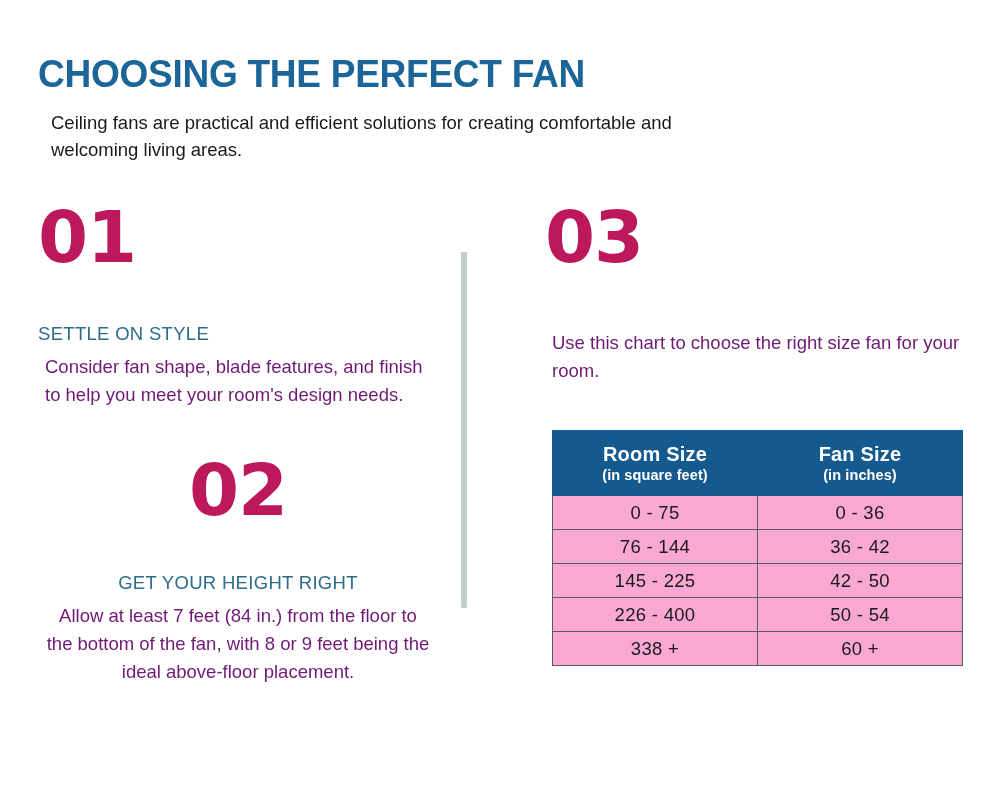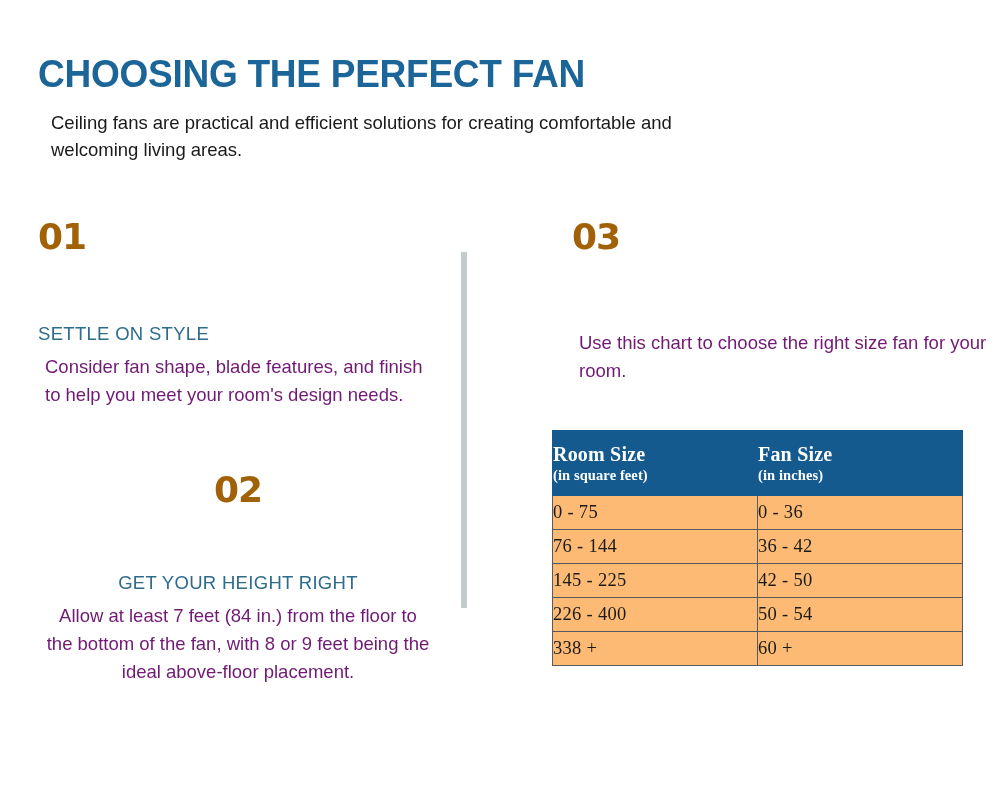--- a/index.html
+++ b/index.html
@@ -51,42 +51,42 @@
 
   
   .col-left {
     position: absolute;
     left: 38px;
     top: 208px;
     width: 400px;
   }
   .col-right {
     position: absolute;
-    left: 572px;
+    left: 545px;
     top: 208px;
     width: 425px;
   }
 
   .divider {
     position: absolute;
     left: 461px;
     top: 252px;
     width: 6px;
     height: 356px;
     background: #c3cccc;
     border-radius: 1px;
   }
 
   
   .step-num {
     font-family: "DejaVu Sans", sans-serif;
-    font-size: 36px;
+    font-size: 72px;
     line-height: 58px;
     font-weight: bold;
-    color: #a16207;
+    color: #be185d;
     letter-spacing: -1px;
     margin: 0;
   }
   .step-head {
     font-size: 18.5px;
     line-height: 24px;
     color: #2d6c8a;
     letter-spacing: 0.3px;
     margin: 0 0 4px 0;
     text-transform: uppercase;
@@ -112,23 +112,22 @@
   }
   table.size-table {
     width: 411px;
     border-collapse: collapse;
     table-layout: fixed;
     font-size: 18px;
   }
   table.size-table th,
   table.size-table td {
     border: 1px solid #555b5e;
-    text-align: left;
+    text-align: center;
     padding: 0;
-    font-family: Liberation Serif, serif;
   }
   table.size-table thead th {
     background: #145a8f;
     border-color: #145a8f;
     color: #ffffff;
     height: 56px;
     vertical-align: middle;
     padding: 4px 0;
   }
   .th-main {
@@ -143,21 +142,21 @@
     font-size: 14.5px;
     font-weight: bold;
     line-height: 18px;
     letter-spacing: 0.1px;
   }
   table.size-table tbody td {
     height: 33px;
     font-size: 18.5px;
     line-height: 33px;
     color: #1a1a1a;
-    background: #fdba74;
+    background: #f9a8d4;
     letter-spacing: 0.3px;
   }
 </style>
 </head>
 <body>
 
 <div class="page">
 
   <div class="header">
     <h1 class="doc-title">CHOOSING THE PERFECT FAN</h1>

